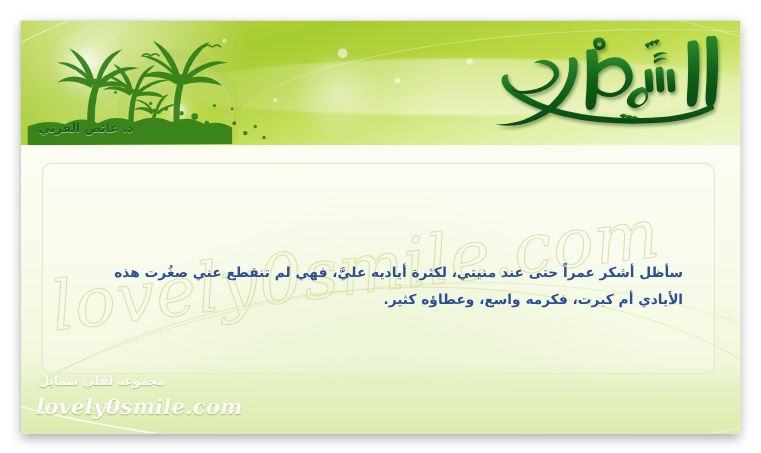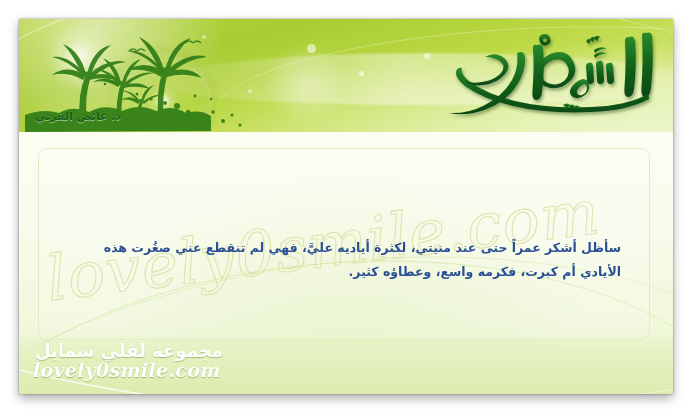--- a/index.html
+++ b/index.html
@@ -178,21 +178,21 @@
   .footer-swoosh2{
     position:absolute;left:-30%;top:-140%;
     width:160%;height:280%;
     border-radius:50%;
     border-bottom:1px solid rgba(255,255,255,.5);
     transform:rotate(-2deg);
   }
   .f-ar{
     position:absolute;left:16px;top:8px;
     direction:rtl;text-align:center;
-    font-size:18px;font-weight:bold;
+    font-size:11px;font-weight:bold;
     color:#ffffff;
     text-shadow:0 1px 1px rgba(120,150,60,.55);
     letter-spacing:.5px;
   }
   .f-en{
     position:absolute;left:14px;top:27px;
     font-family:"DejaVu Serif","Liberation Serif",serif;
     font-style:italic;font-weight:bold;
     font-size:19px;
     color:#ffffff;

